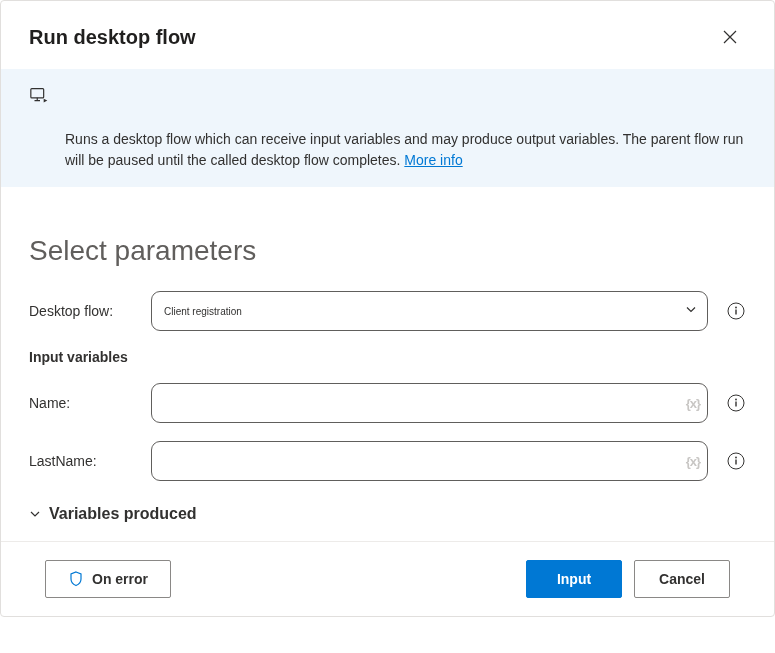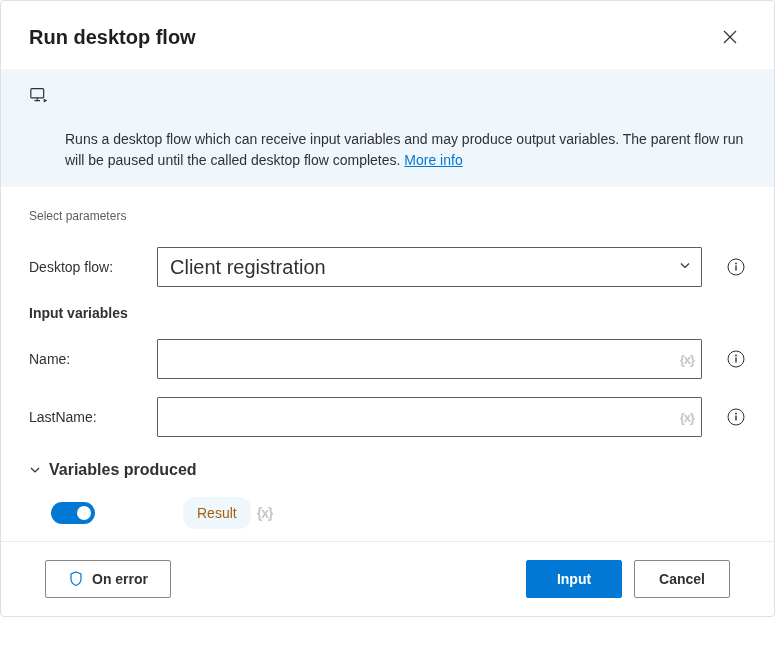--- a/index.html
+++ b/index.html
@@ -48,48 +48,49 @@
   }
   .info-banner .banner-text { flex: 1; color: #323130; margin-top: 44px; }
   .info-banner a { color: #0078d4; text-decoration: underline; }
   .flow-icon svg { width: 22px; height: 22px; }
   .content {
     padding: 22px 28px 10px 28px;
     flex: 1;
     overflow: auto;
   }
   .section-title {
-    font-size: 12px;
+    font-size: 28px;
     font-weight: 400;
     color: #605e5c;
     margin-bottom: 24px;
+    margin-top: 26px;
   }
   .field-row {
     display: flex;
     align-items: center;
-    gap: 24px;
+    gap: 18px;
     margin-bottom: 18px;
   }
   .field-label {
     width: 104px;
     flex-shrink: 0;
     color: #323130;
     font-size: 14px;
   }
   .field-control {
     flex: 1;
     position: relative;
   }
   .select, .textfield {
     width: 100%;
     height: 40px;
     border: 1px solid #605e5c;
-    border-radius: 1px;
+    border-radius: 9px;
     padding: 0 36px 0 12px;
-    font-size: 20px;
+    font-size: 10px;
     color: #323130;
     background: #fff;
     outline: none;
   }
   .select { cursor: pointer; display:flex; align-items:center; }
   .chevron-select {
     position: absolute;
     right: 10px;
     top: 50%;
     transform: translateY(-50%);

